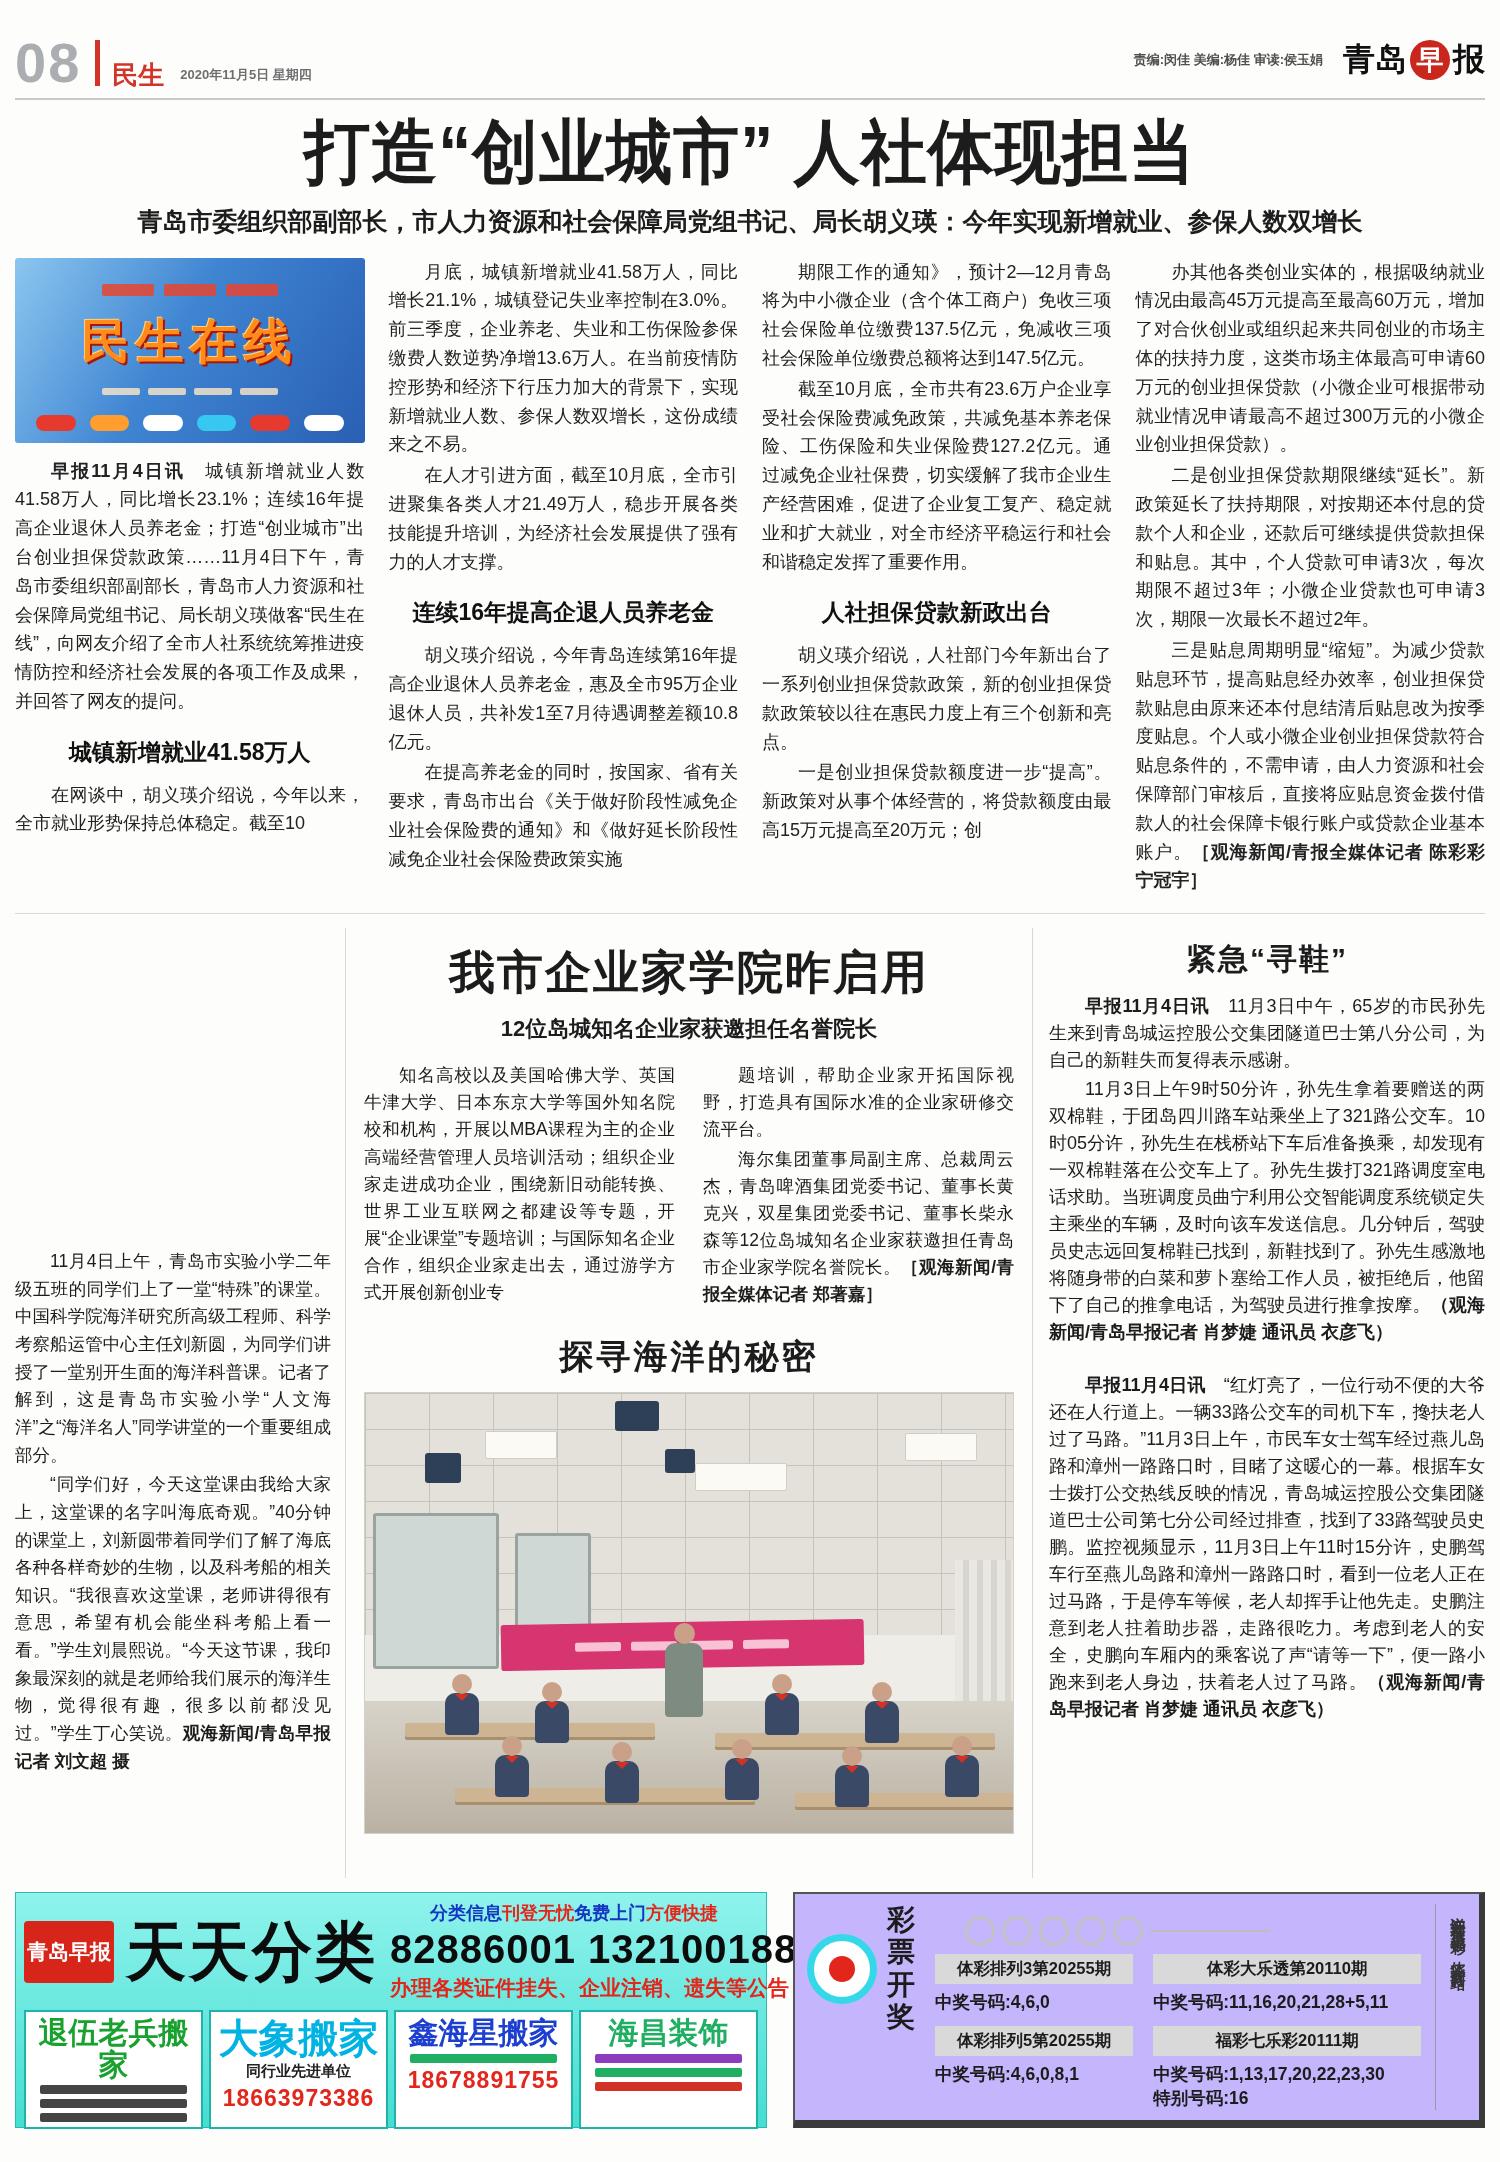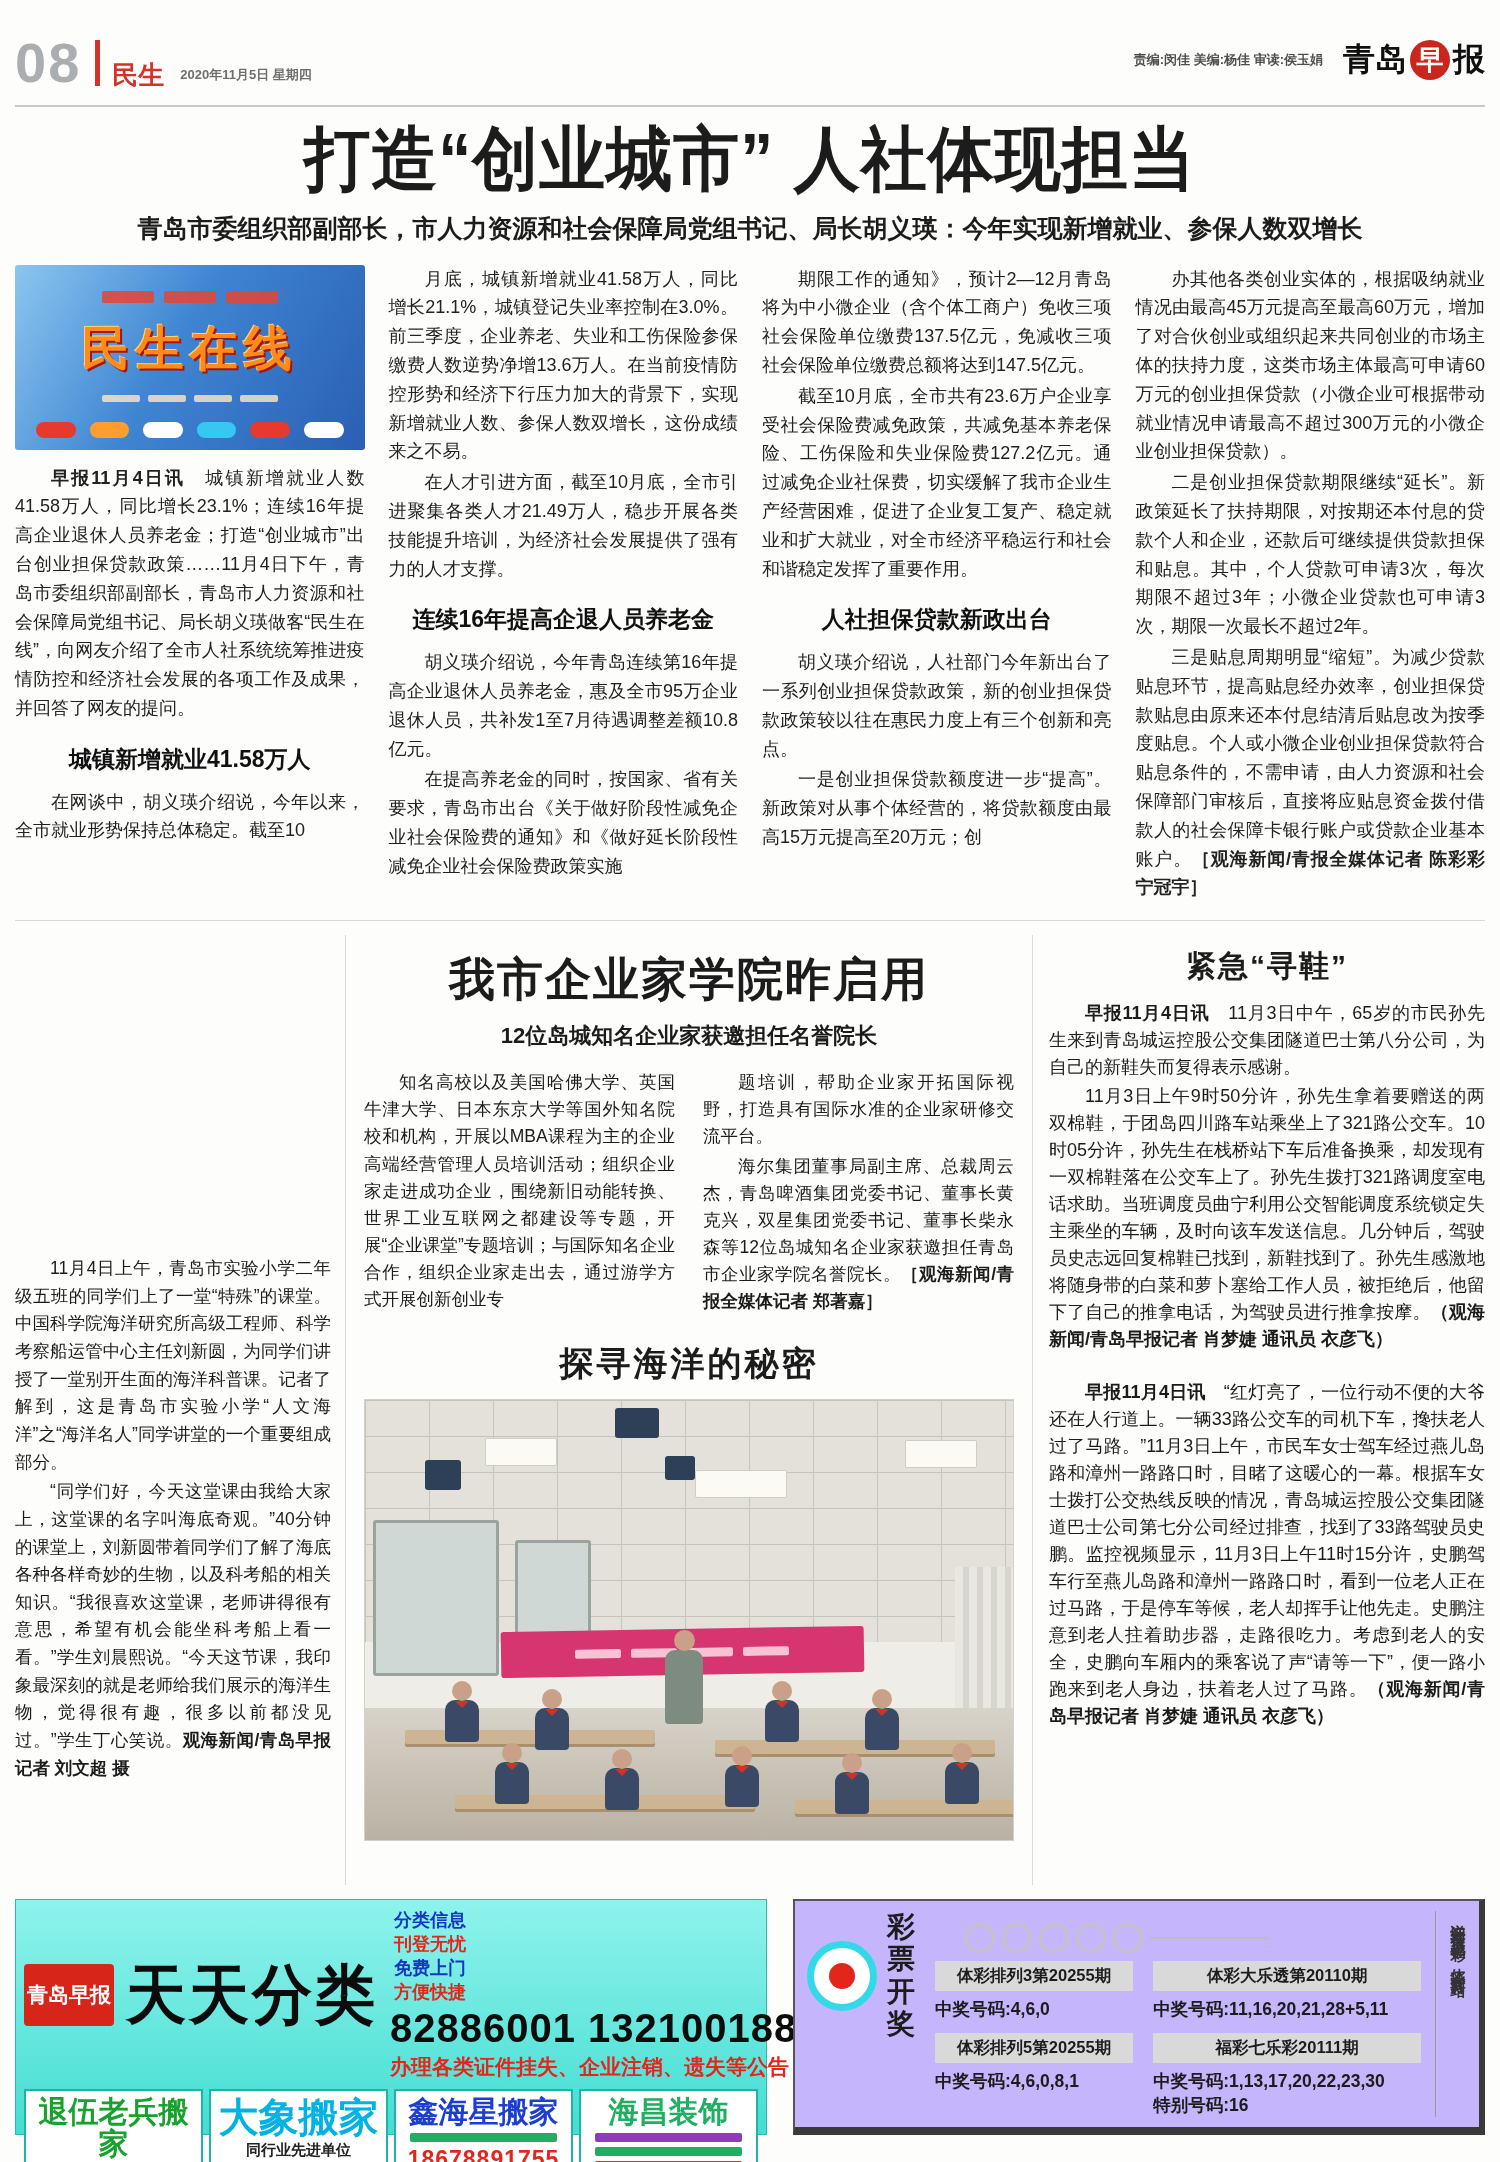--- a/index.html
+++ b/index.html
@@ -1,21 +1,21 @@
 <!DOCTYPE html>
 <html><head>
 <meta charset="utf-8">
 <style>
   html,body{margin:0;padding:0;background:#f2f2f2;}
   .page{position:relative;width:1500px;height:2162px;margin:0 auto;background:#fdfdfc;
         font-family:"Liberation Sans","DejaVu Sans",sans-serif;color:#1c1c1c;
         box-sizing:border-box;padding:14px 15px 0;overflow:hidden;}
   
   .masthead{display:flex;justify-content:space-between;align-items:flex-end;
-            border-bottom:2px solid #c9c9c9;padding-bottom:17px;height:74px;}
+            border-bottom:2px solid #c9c9c9;padding-bottom:10px;height:74px;}
   .mh-left{display:flex;align-items:flex-end;}
   .pagenum{font-size:56px;font-weight:900;color:#aaaeb1;line-height:.9;letter-spacing:2px;}
   .redbar{width:5px;height:46px;background:#d2342a;margin:0 12px 2px 14px;}
   .section-name{font-size:26px;font-weight:900;color:#d2342a;line-height:1;}
   .mh-date{font-size:13px;color:#6e6e6e;margin:0 0 4px 16px;font-weight:700;}
   .mh-right{display:flex;align-items:center;margin-bottom:6px;}
   .editors{font-size:13px;color:#4f4f4f;margin-right:20px;font-weight:700;}
   .paperlogo{display:flex;align-items:center;font-size:32px;font-weight:900;color:#101010;}
   .paperlogo .zao{width:40px;height:40px;border-radius:50%;background:#c9261d;color:#fff;
                   display:flex;align-items:center;justify-content:center;font-size:27px;margin:0 3px;}
@@ -85,21 +85,21 @@
   
   .bottom{display:flex;gap:26px;margin-top:14px;height:236px;}
   .adblock{width:752px;box-sizing:border-box;background:linear-gradient(#8ff3ec,#45ddd2);
            border:1px solid #2fb9ae;padding:8px 8px 6px;display:flex;flex-direction:column;}
   .ad-top{display:flex;align-items:center;gap:12px;}
   .ad-logo{width:86px;height:58px;background:#d8251a;color:#fff;border-radius:4px;display:flex;
            align-items:center;justify-content:center;font-size:21px;font-weight:900;line-height:1.1;
            text-align:center;padding:2px;}
   .ad-title{font-size:60px;font-weight:900;color:#0c0c0c;letter-spacing:3px;line-height:1;transform:scaleY(1.08);}
   .ad-right{flex:1;min-width:0;}
-  .ad-slogan{display:flex;justify-content:center;font-size:18px;font-weight:900;margin:0 4px 2px;flex-direction:column;}
+  .ad-slogan{display:flex;justify-content:center;font-size:18px;font-weight:900;margin:0 4px 2px;}
   .ad-slogan span:nth-child(odd){color:#1536c0;}
   .ad-slogan span:nth-child(even){color:#e3261c;}
   .ad-phones{font-size:40px;font-weight:900;color:#0c0c0c;letter-spacing:1px;white-space:nowrap;}
   .ad-notice{font-size:21px;font-weight:900;color:#e3261c;margin-top:2px;white-space:nowrap;}
   .ad-row{display:flex;gap:6px;margin-top:8px;flex:1;}
   .mini{flex:1;background:#fff;border:2px solid #1fb3a9;box-sizing:border-box;padding:5px 4px;
         text-align:center;overflow:hidden;}
   .mini .t1{font-size:30px;font-weight:900;line-height:1.05;}
   .mini .t2{font-size:15px;font-weight:800;color:#222;margin-top:3px;}
   .mini .ph{font-size:23px;font-weight:900;color:#e3261c;margin-top:4px;letter-spacing:1px;}

